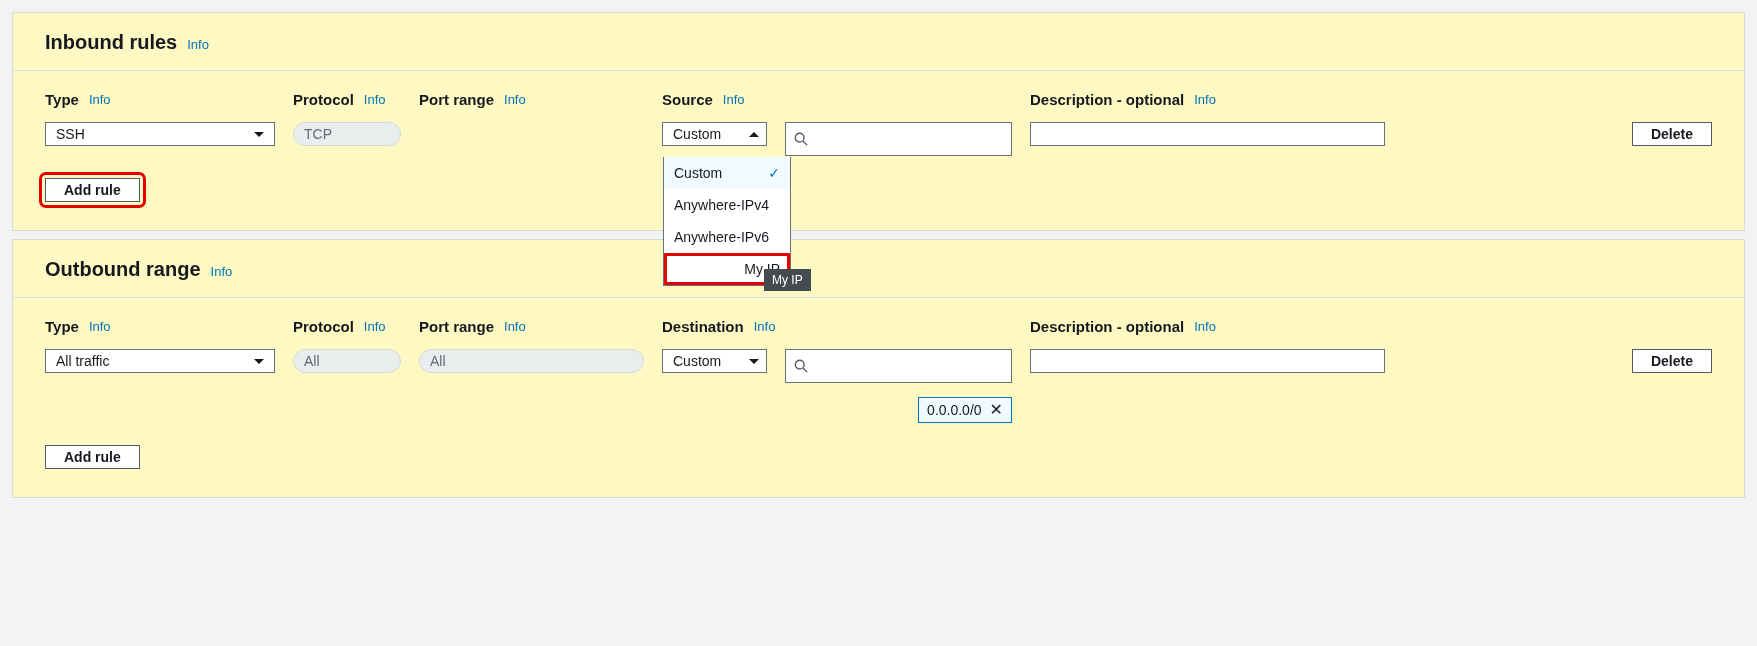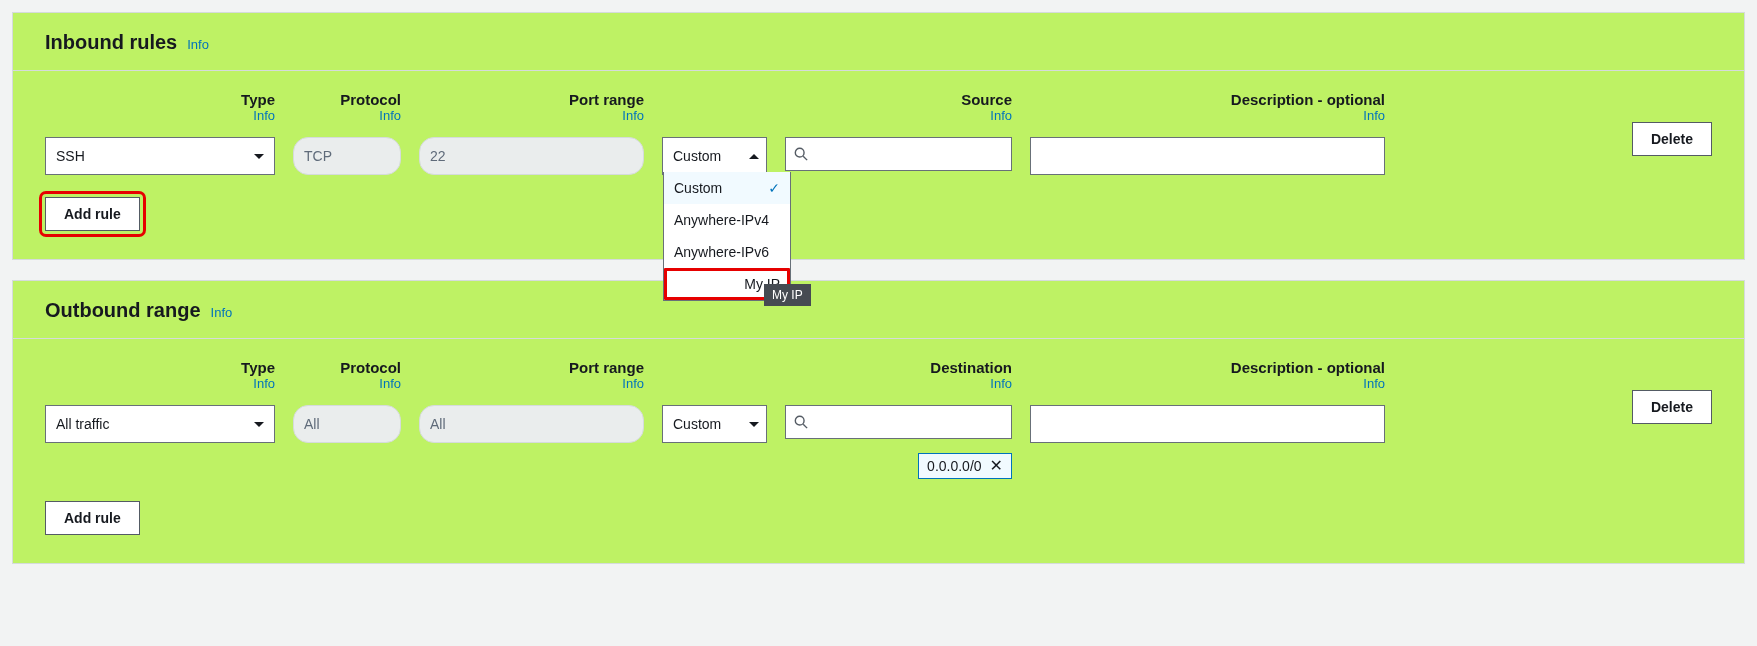--- a/index.html
+++ b/index.html
@@ -4,23 +4,23 @@
   <style>
     * { box-sizing: border-box; margin: 0; padding: 0; }
     body {
       font-family: "Amazon Ember", "Helvetica Neue", Arial, sans-serif;
       background: #f2f3f3;
       color: #16191f;
       font-size: 14px;
       padding: 12px;
     }
     .panel {
-      background: #bef264;
+      background: #fef9c3;
       border: 1px solid #d5dbdb;
-      margin-bottom: 20px;
+      margin-bottom: 8px;
     }
     .panel-header {
       padding: 18px 32px 16px 32px;
       border-bottom: 1px solid #d5dbdb;
       display: flex;
       align-items: baseline;
       gap: 10px;
     }
     .panel-title {
       font-size: 20px;
@@ -45,31 +45,31 @@
     }
     .col { display: flex; flex-direction: column; }
     .col-type { width: 230px; }
     .col-protocol { width: 108px; }
     .col-port { width: 225px; }
     .col-source { width: 350px; }
     .col-desc  { width: 355px; }
     .col-delete { flex: 0 0 auto; margin-left:auto;}
     .label-row {
       display: flex;
-      align-items: flex-end;
+      align-items: center;
+      gap: 10px;
       margin-bottom: 14px;
-      flex-direction: column;
     }
     .col-label {
       font-size: 15px;
       font-weight: 700;
       color: #16191f;
     }
     .control {
-      height: 38px;
+      height: 24px;
       border: 1px solid #687078;
       background: #fff;
       padding: 0 10px;
       font-size: 14px;
       color: #16191f;
       display: flex;
       align-items: center;
     }
     .control.disabled {
       background: #eaeded;
@@ -98,21 +98,21 @@
     }
     .search-box svg { flex-shrink: 0; }
     .search-box input {
       border: none; outline: none; width: 100%; font-size: 14px;
       background: transparent;
     }
     .desc-input {
       width: 100%;
     }
     .btn {
-      height: 34px;
+      height: 24px;
       padding: 0 18px;
       border: 1px solid #545b64;
       background: #fff;
       color: #16191f;
       font-size: 14px;
       font-weight: 700;
       cursor: pointer;
       display: inline-flex;
       align-items: center;
     }
@@ -189,23 +189,20 @@
         </div>
         <div class="control disabled">
           <span>TCP</span>
         </div>
       </div>
 
       <div class="col col-port">
         <div class="label-row">
           <span class="col-label">Port range</span>
           <span class="info-link">Info</span>
-        </div>
-        <div class="control disabled">
-          <span>22</span>
         </div>
       </div>
 
       <div class="col col-source">
         <div class="label-row">
           <span class="col-label">Source</span>
           <span class="info-link">Info</span>
         </div>
         <div class="src-row">
           <div class="control select src-select">

